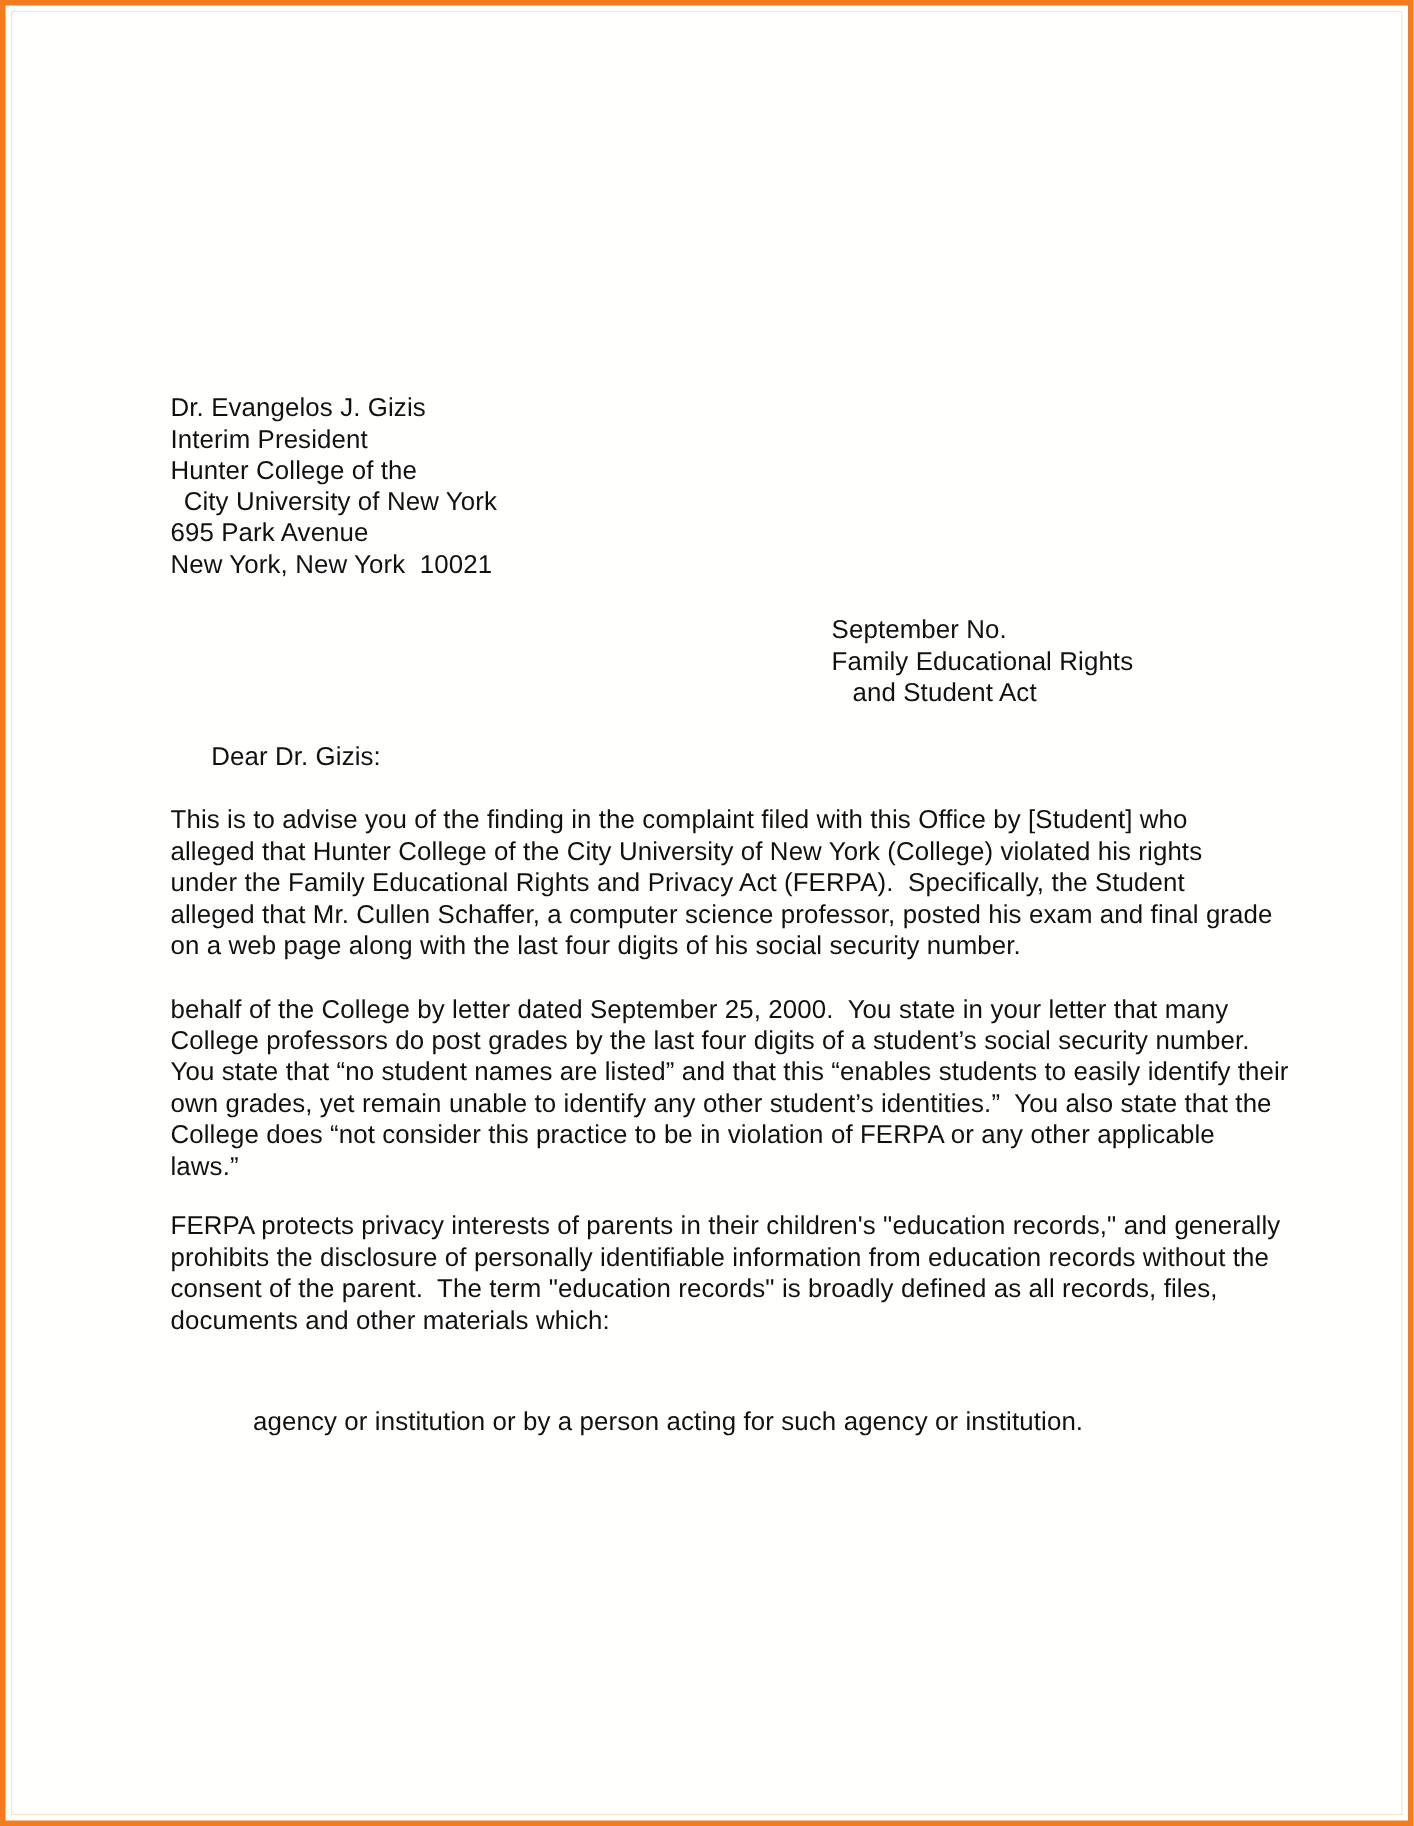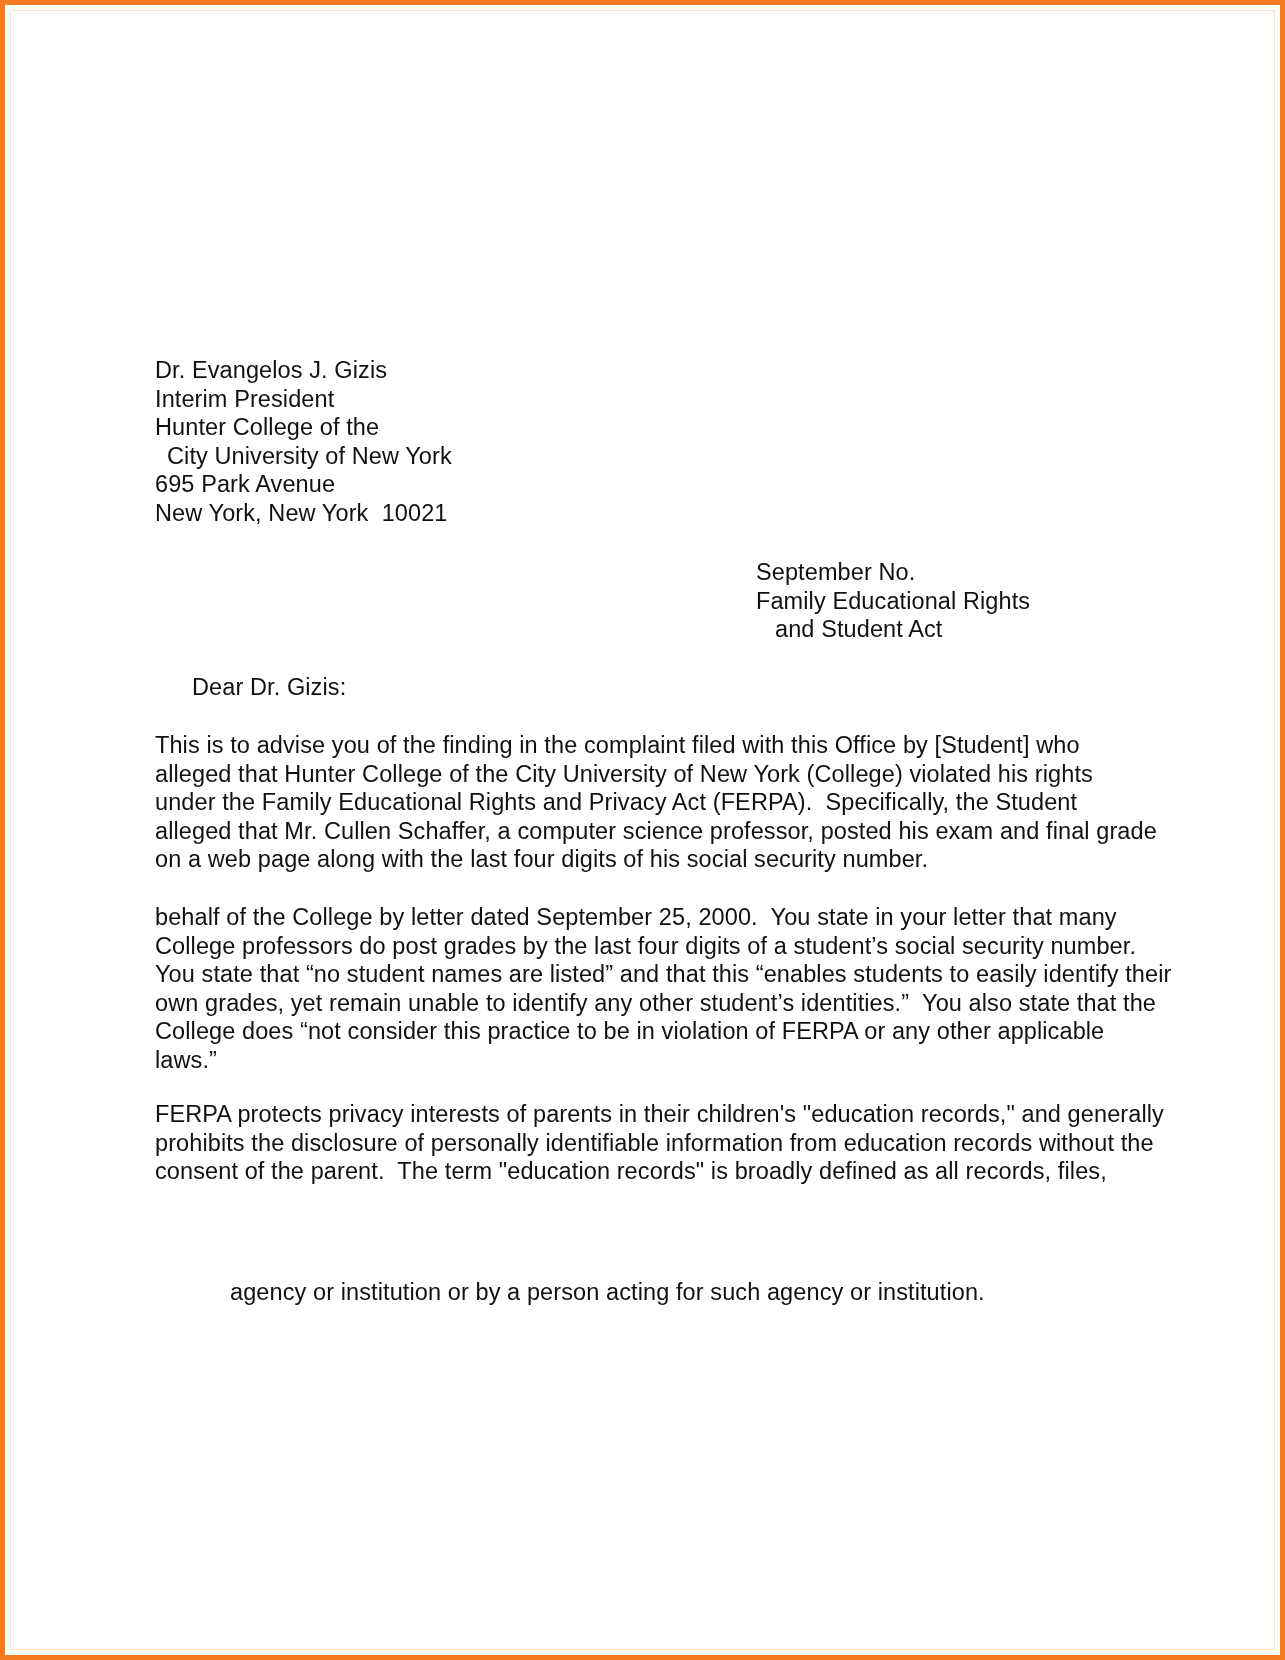--- a/index.html
+++ b/index.html
@@ -115,17 +115,18 @@
   <span class="line">You state that “no student names are listed” and that this “enables students to easily identify their</span>
   <span class="line">own grades, yet remain unable to identify any other student’s identities.”  You also state that the</span>
   <span class="line">College does “not consider this practice to be in violation of FERPA or any other applicable</span>
   <span class="line">laws.”</span>
 </div>
 
 <div class="doc para p3">
   <span class="line">FERPA protects privacy interests of parents in their children's "education records," and generally</span>
   <span class="line">prohibits the disclosure of personally identifiable information from education records without the</span>
   <span class="line">consent of the parent.  The term "education records" is broadly defined as all records, files,</span>
+  <span class="line">documents and other materials which:</span>
 </div>
 
 <div class="doc quote">
   <span class="line">agency or institution or by a person acting for such agency or institution.</span>
 </div>
 
 </body></html>

